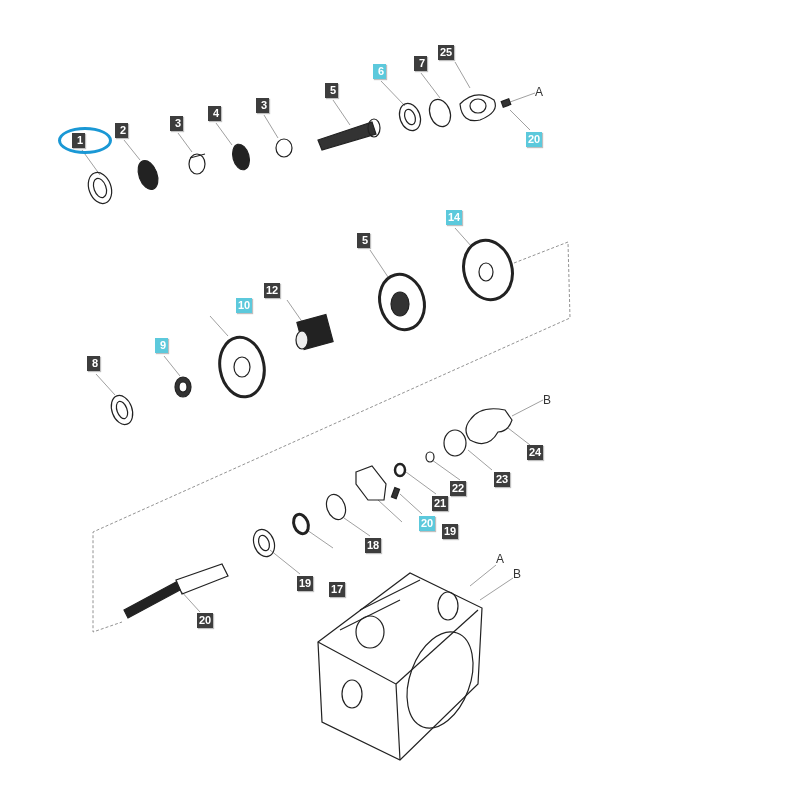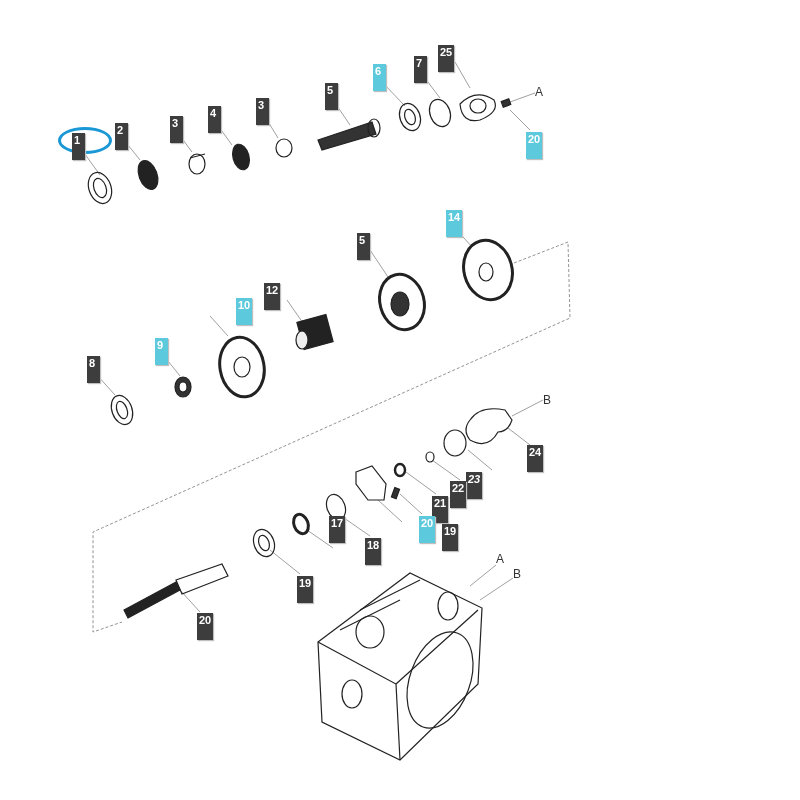--- a/index.html
+++ b/index.html
@@ -1,28 +1,28 @@
 <!DOCTYPE html>
 <html><head>
 <meta charset="utf-8">
 <style>
   html, body { margin: 0; padding: 0; background: #ffffff; }
   body { width: 800px; height: 800px; position: relative; overflow: hidden; font-family: "Liberation Sans", sans-serif; }
   #diagram { position: absolute; left: 0; top: 0; width: 800px; height: 800px; }
   .callout {
     position: absolute;
-    height: 27px;
+    height: 15px;
     min-width: 13px;
     padding: 0 2px;
     box-sizing: border-box;
     font-family: "Liberation Sans", sans-serif;
     font-size: 11px;
     font-weight: bold;
     line-height: 15px;
-    text-align: left;
+    text-align: right;
     color: #ffffff;
     background: #3d3d3d;
     box-shadow: 1px 1px 1px #bfbfbf;
   }
   .callout.hl { background: #5cc9dc; }
   .letter {
     position: absolute;
     font-family: "Liberation Sans", sans-serif;
     font-size: 12px;
     color: #333333;
@@ -203,27 +203,27 @@
       <div class="callout" style="left: 414px; top: 56px;">7</div>
       <div class="callout" style="left: 438px; top: 45px;">25</div>
       <div class="callout hl" style="left: 526px; top: 132px;">20</div>
       <div class="callout" style="left: 87px; top: 356px;">8</div>
       <div class="callout hl" style="left: 155px; top: 338px;">9</div>
       <div class="callout hl" style="left: 188px; top: 298px; margin-left: 48px;">10</div>
       <div class="callout" style="left: 264px; top: 283px;">12</div>
       <div class="callout" style="left: 357px; top: 233px;">5</div>
       <div class="callout hl" style="left: 446px; top: 210px;">14</div>
       <div class="callout" style="left: 527px; top: 445px;">24</div>
-      <div class="callout" style="left: 466px; top: 472px; font-style: italic;">23</div>
+      <div class="callout" style="left: 494px; top: 472px;">23</div>
       <div class="callout" style="left: 450px; top: 481px;">22</div>
       <div class="callout" style="left: 432px; top: 496px;">21</div>
       <div class="callout hl" style="left: 419px; top: 516px;">20</div>
       <div class="callout" style="left: 398px; top: 524px; margin-left: 44px;">19</div>
       <div class="callout" style="left: 365px; top: 538px;">18</div>
-      <div class="callout" style="left: 329px; top: 516px;">17</div>
+      <div class="callout" style="left: 329px; top: 582px;">17</div>
       <div class="callout" style="left: 297px; top: 576px;">19</div>
       <div class="callout" style="left: 197px; top: 613px;">20</div>
     </div>
   <div id="letters">
       <div class="letter" style="left: 535px; top: 86px;">A</div>
       <div class="letter" style="left: 543px; top: 394px;">B</div>
       <div class="letter" style="left: 496px; top: 553px;">A</div>
       <div class="letter" style="left: 513px; top: 568px;">B</div>
     </div>
 </div>

